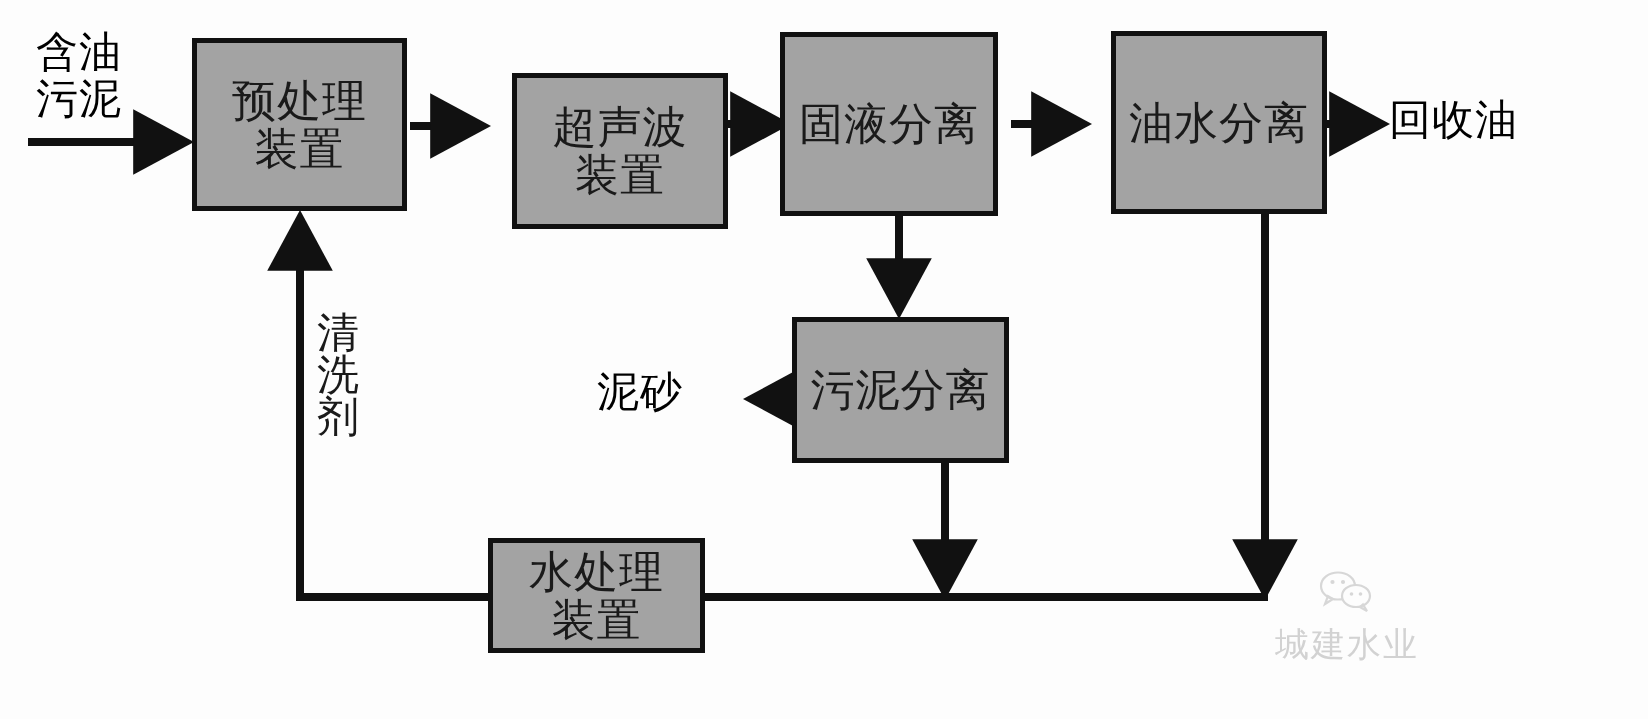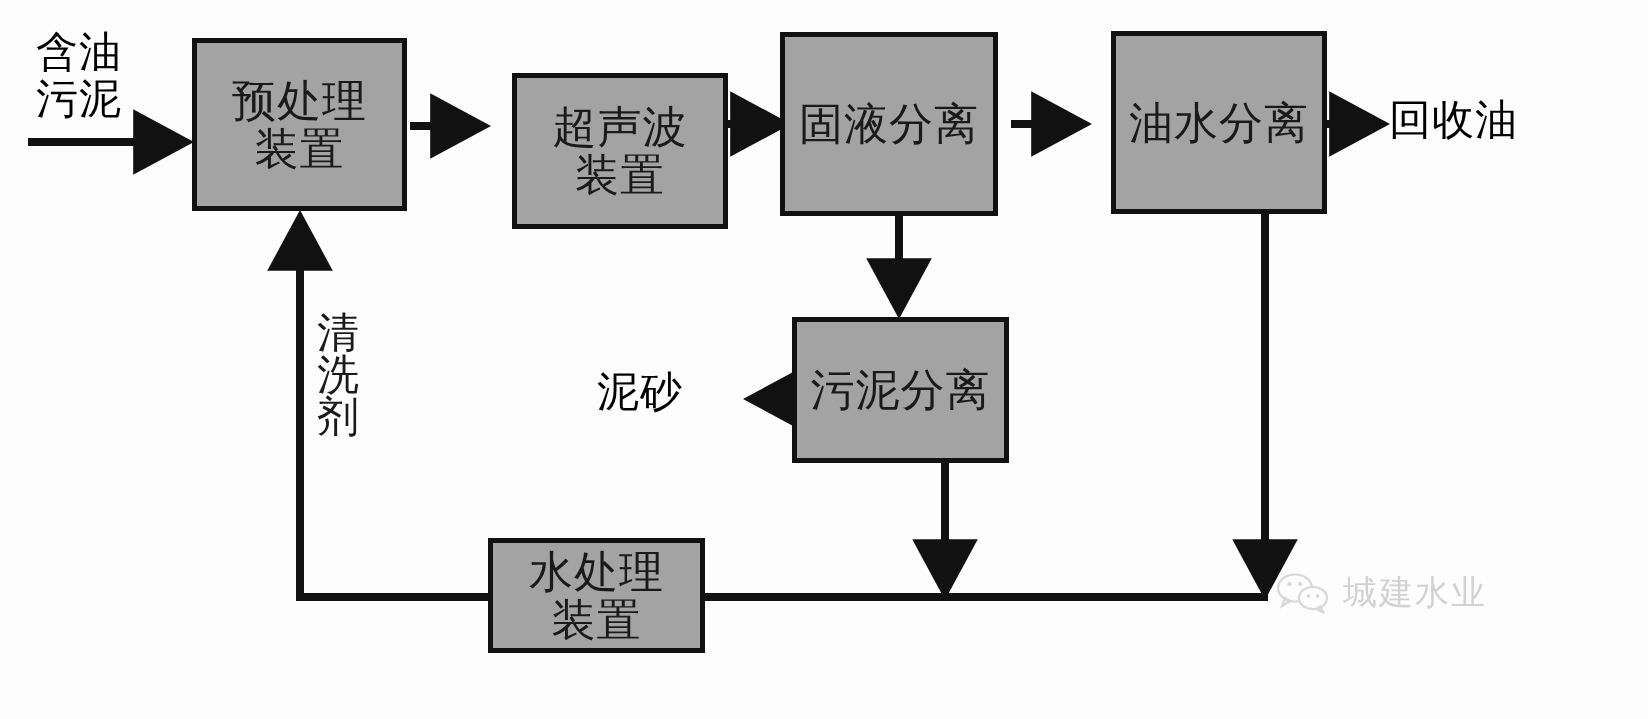--- a/index.html
+++ b/index.html
@@ -73,20 +73,21 @@
   #label-detergent { left: 317px; top: 312px; }
 
   #watermark {
     position: absolute;
     left: 1275px;
     top: 570px;
     display: flex;
     align-items: center;
     gap: 10px;
     opacity: 0.38;
+    flex-direction: column;
   }
   #watermark .wm-text {
     font-family: "DejaVu Sans", "Liberation Sans", sans-serif;
     font-size: 34px;
     color: #8d8d8d;
     letter-spacing: 2px;
   }
   #watermark svg { display: block; }
 </style>
 </head>

